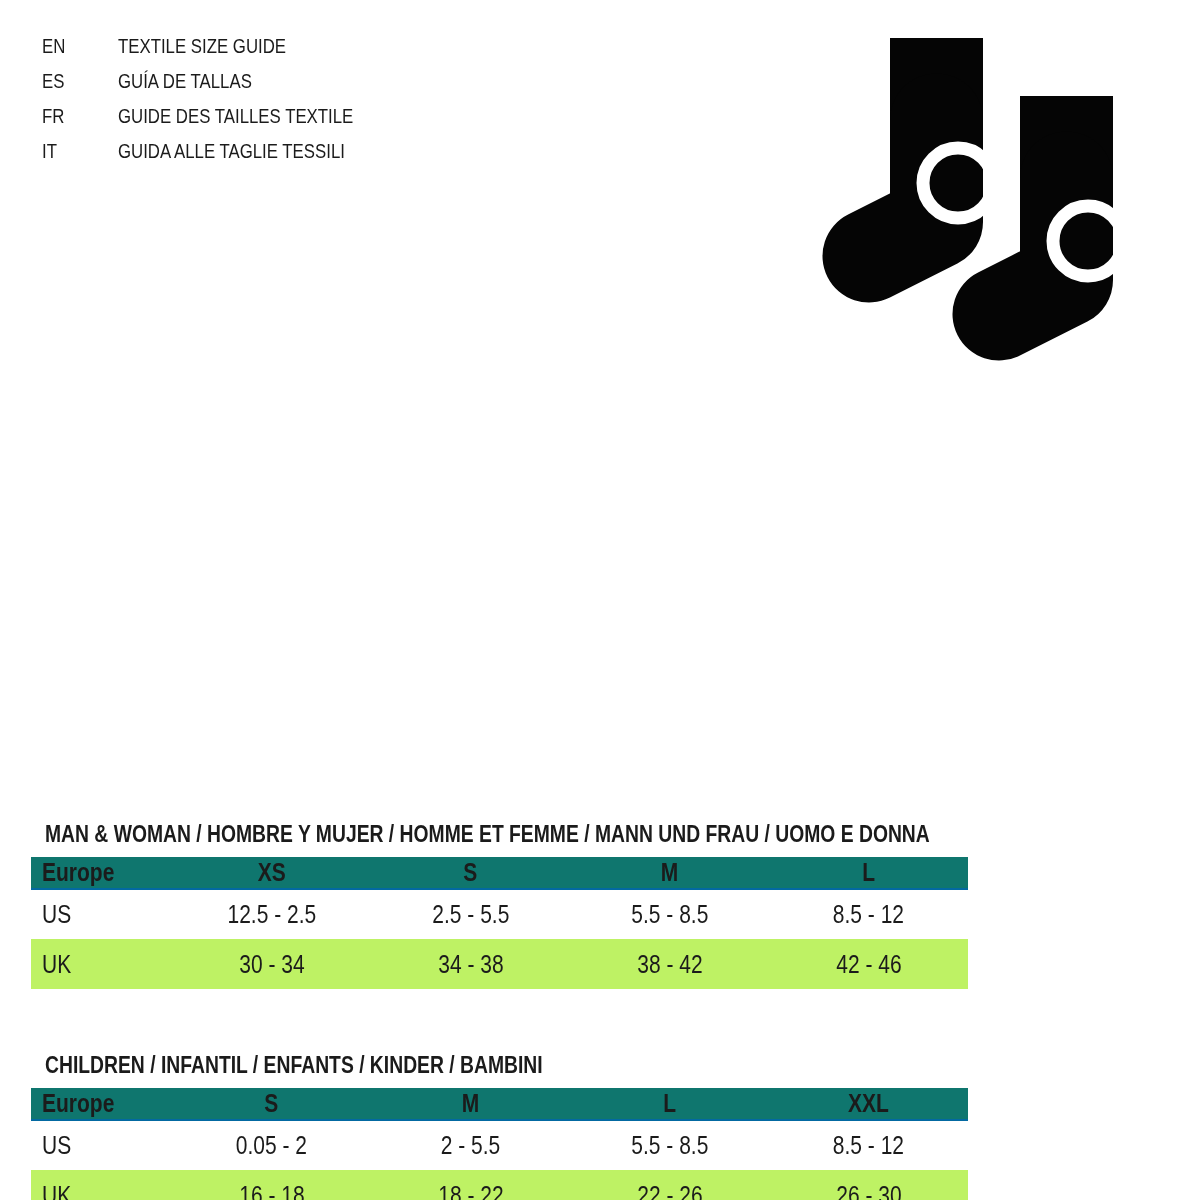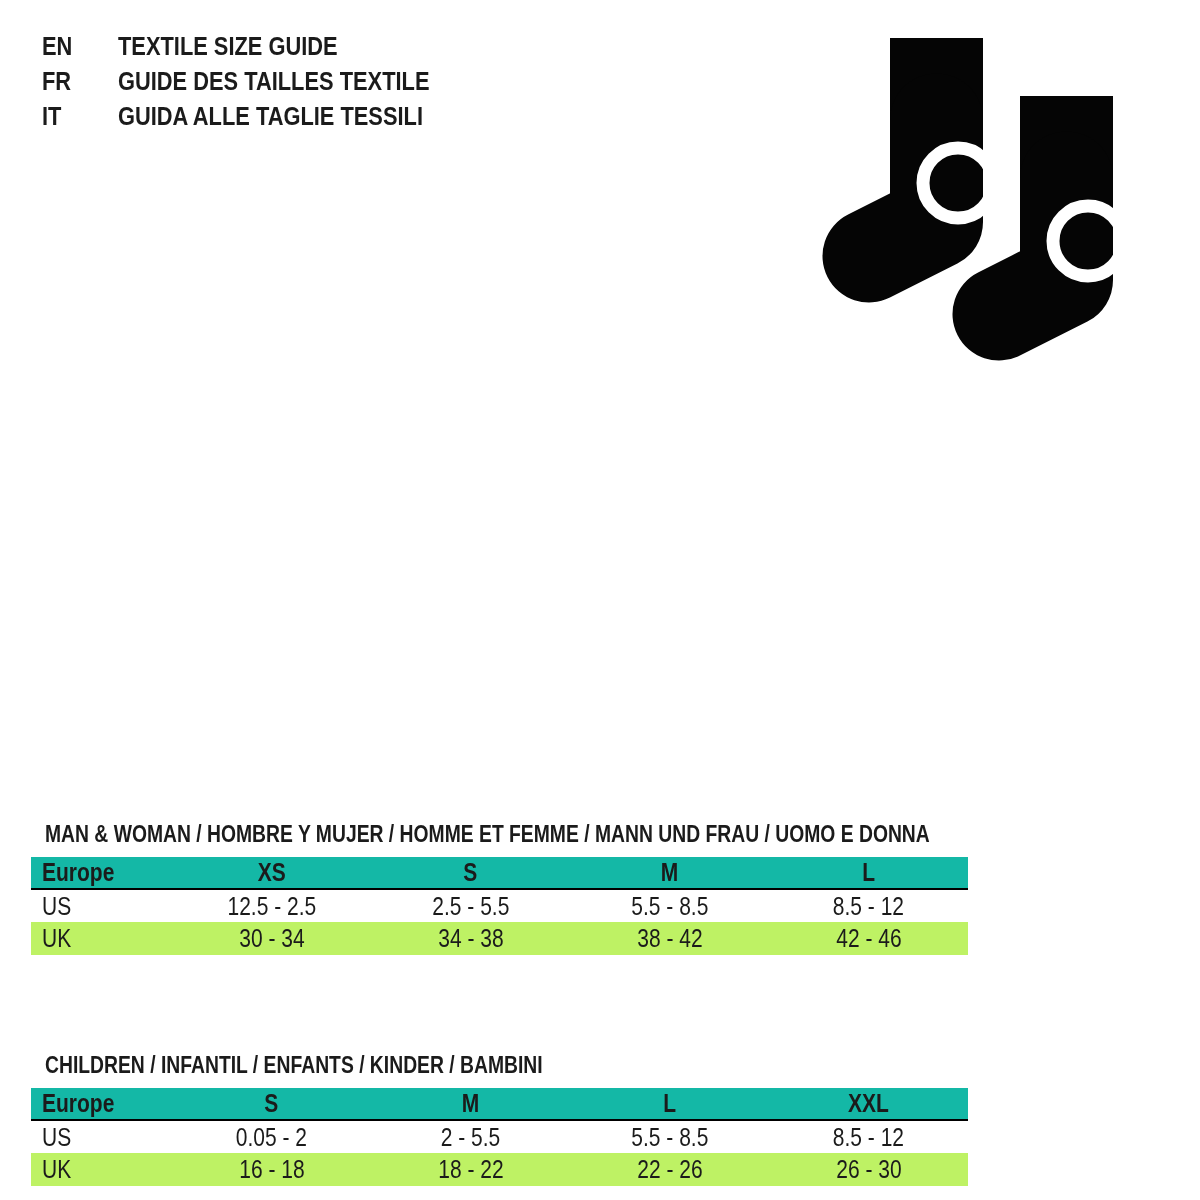--- a/index.html
+++ b/index.html
@@ -10,55 +10,58 @@
     -webkit-font-smoothing:antialiased;
   }
   .canvas { position:relative; width:1200px; height:1200px; background:#ffffff; overflow:hidden; }
 
   
   .cond   { display:inline-block; transform:scaleX(0.84); transform-origin:0 50%; white-space:nowrap; }
   .cond-c { display:inline-block; transform:scaleX(0.84); transform-origin:50% 50%; white-space:nowrap; }
 
   
   .lang-list { position:absolute; left:42px; top:29px; }
-  .lang-row  { height:35px; line-height:35px; font-size:26px; font-weight:700; }
+  .lang-row  { height:35px; line-height:35px; font-size:20px; font-weight:400; }
   .lang-code { width:76px; }
   .category-line {
     position:absolute; left:42px; top:216px;
     font-size:28px; font-weight:700; line-height:34px;
   }
 
   
   .socks-icon { position:absolute; left:815px; top:30px; }
 
   
   .size-table-block { position:absolute; left:31px; width:937px; }
   .size-table-block.adults   { top:817px; }
   .size-table-block.children { top:1048px; }
   .table-title { font-size:23px; font-weight:700; line-height:34px; margin:0 0 6px 14px; }
 
   table.size-table { border-collapse:collapse; table-layout:fixed; width:937px; }
   col.c0 { width:141px; }
   col.cn { width:199px; }
-  tr.head    { background:#14b8a6; height:32px; border-bottom:2px solid #000000; }
+  tr.head    { background:#0f766e; height:32px; border-bottom:2px solid #0369a1; }
   tr.head th { font-size:25px; font-weight:700; padding:0; }
-  tr.data    { height:33px; }
+  tr.data    { height:50px; }
   tr.data.alt{ background:#bef264; }
   tr.data td { font-size:25px; font-weight:400; padding:0; }
   .colhead-first, .rowhead { text-align:left; padding-left:11px !important; }
   .cc { text-align:center; }
 </style>
 </head>
 <body>
 
 <div class="canvas">
 
   <div class="lang-list">
     <div class="lang-row">
       <span class="cond lang-code">EN</span><span class="cond">TEXTILE SIZE GUIDE</span>
+    </div>
+    <div class="lang-row">
+      <span class="cond lang-code">ES</span><span class="cond">GUÍA DE TALLAS</span>
     </div>
     <div class="lang-row">
       <span class="cond lang-code">FR</span><span class="cond">GUIDE DES TAILLES TEXTILE</span>
     </div>
     <div class="lang-row">
       <span class="cond lang-code">IT</span><span class="cond">GUIDA ALLE TAGLIE TESSILI</span>
     </div>
   </div>
 
 

